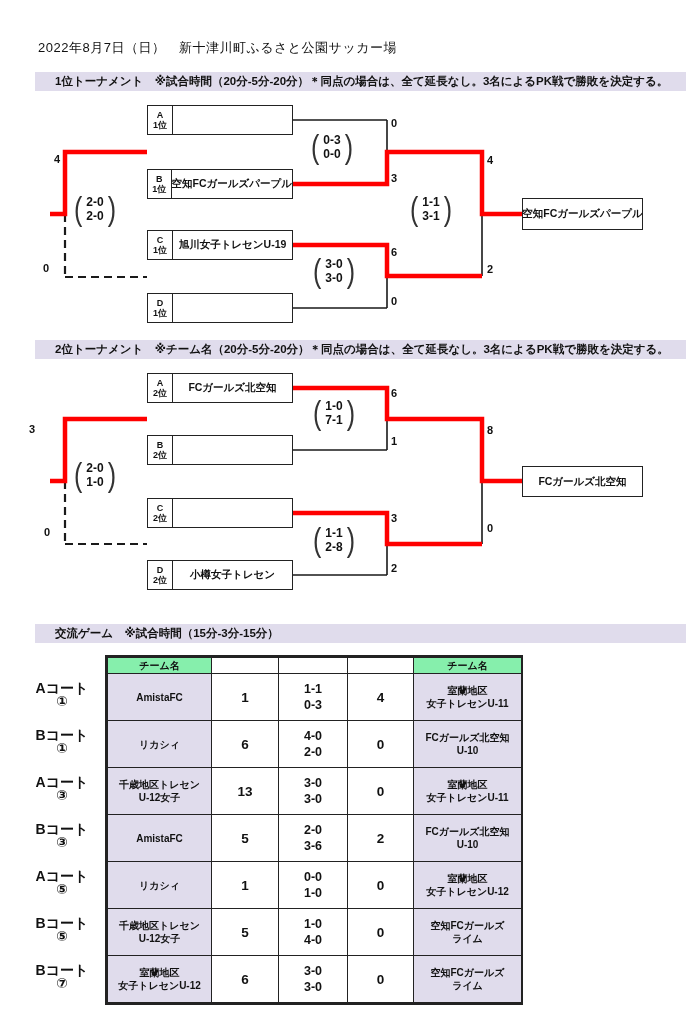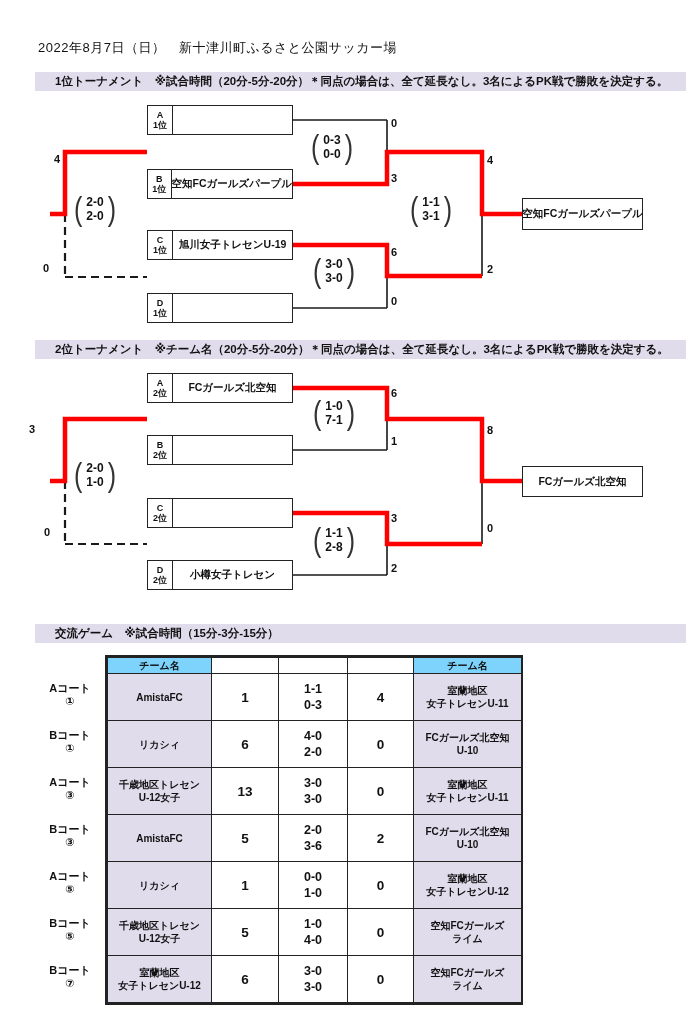--- a/index.html
+++ b/index.html
@@ -20,27 +20,27 @@
          align-items:center;justify-content:center;font-size:10.5px;font-weight:bold;white-space:nowrap;}
   .score{position:absolute;font-size:11px;font-weight:bold;line-height:12px;}
   .pgroup{position:absolute;display:flex;align-items:center;}
   .paren{font-size:25px;font-weight:400;transform:scaleY(1.35);color:#333;}
   .pnums{display:flex;flex-direction:column;align-items:center;margin:0 4px;
          font-size:12px;font-weight:bold;line-height:14px;}
   .tablewrap{position:absolute;left:105px;top:655px;width:418px;border:2px solid #222;background:#fff;}
   table.friendly{border-collapse:collapse;table-layout:fixed;width:414px;}
   table.friendly td{border:1.2px solid #222;text-align:center;vertical-align:middle;padding:0;}
   tr.hdr td{height:16px;font-size:10px;font-weight:bold;}
-  tr.hdr td.c-team{background:#7dd3fc;}
+  tr.hdr td.c-team{background:#86efac;}
   tr.data td{height:47px;}
   td.c-team{background:#e0dcec;font-size:10px;font-weight:bold;line-height:13px;}
   td.c-score{font-size:13.5px;font-weight:bold;background:#fff;}
   td.c-games{font-size:12.5px;font-weight:bold;line-height:16px;background:#fff;}
-  .court-label{position:absolute;left:38px;width:64px;text-align:center;
-               font-size:11px;font-weight:bold;line-height:13px;}
+  .court-label{position:absolute;left:30px;width:64px;text-align:center;
+               font-size:14px;font-weight:bold;line-height:13px;}
 </style>
 </head>
 <body>
 
 <div class="page">
 
   <div class="title">2022年8月7日（日）　新十津川町ふるさと公園サッカー場</div>
 
   <div class="bar" style="top:72px">1位トーナメント　※試合時間（20分-5分-20分）＊同点の場合は、全て延長なし。3名によるPK戦で勝敗を決定する。</div>
   <div class="bar" style="top:340px">2位トーナメント　※チーム名（20分-5分-20分）＊同点の場合は、全て延長なし。3名によるPK戦で勝敗を決定する。</div>

